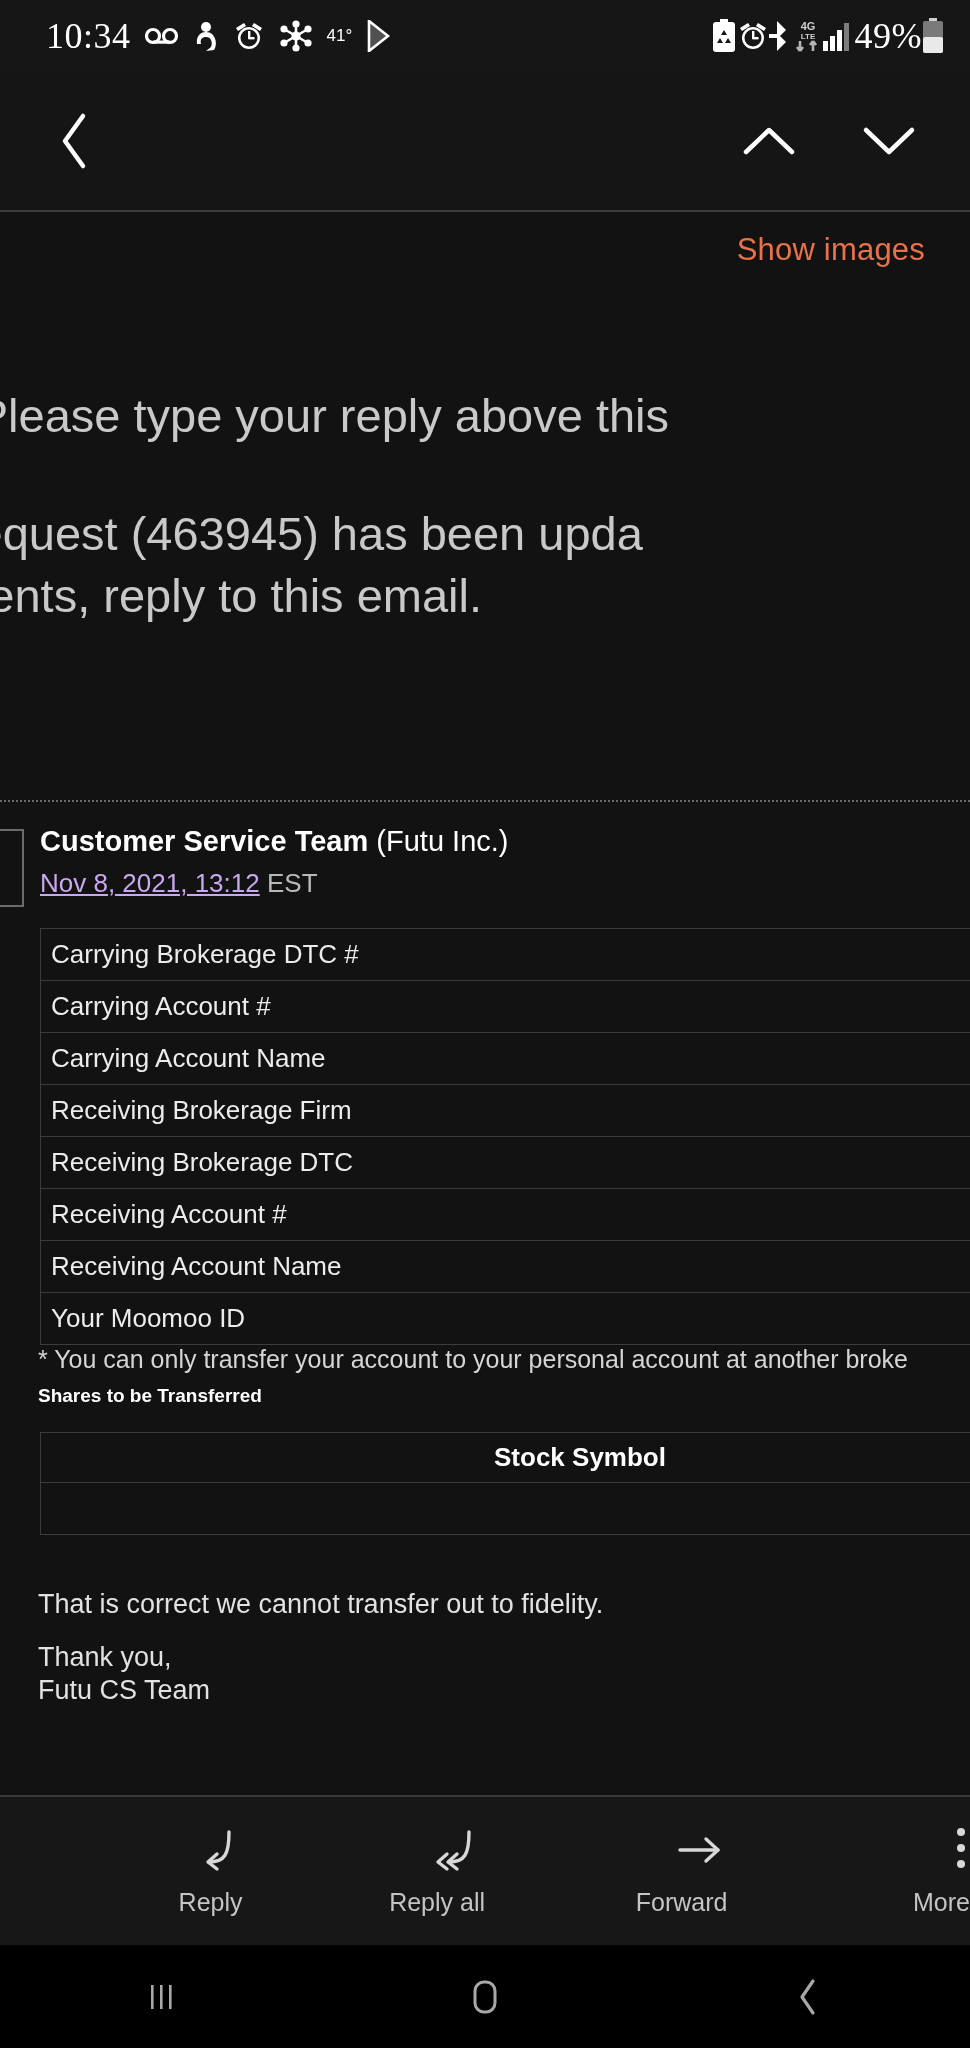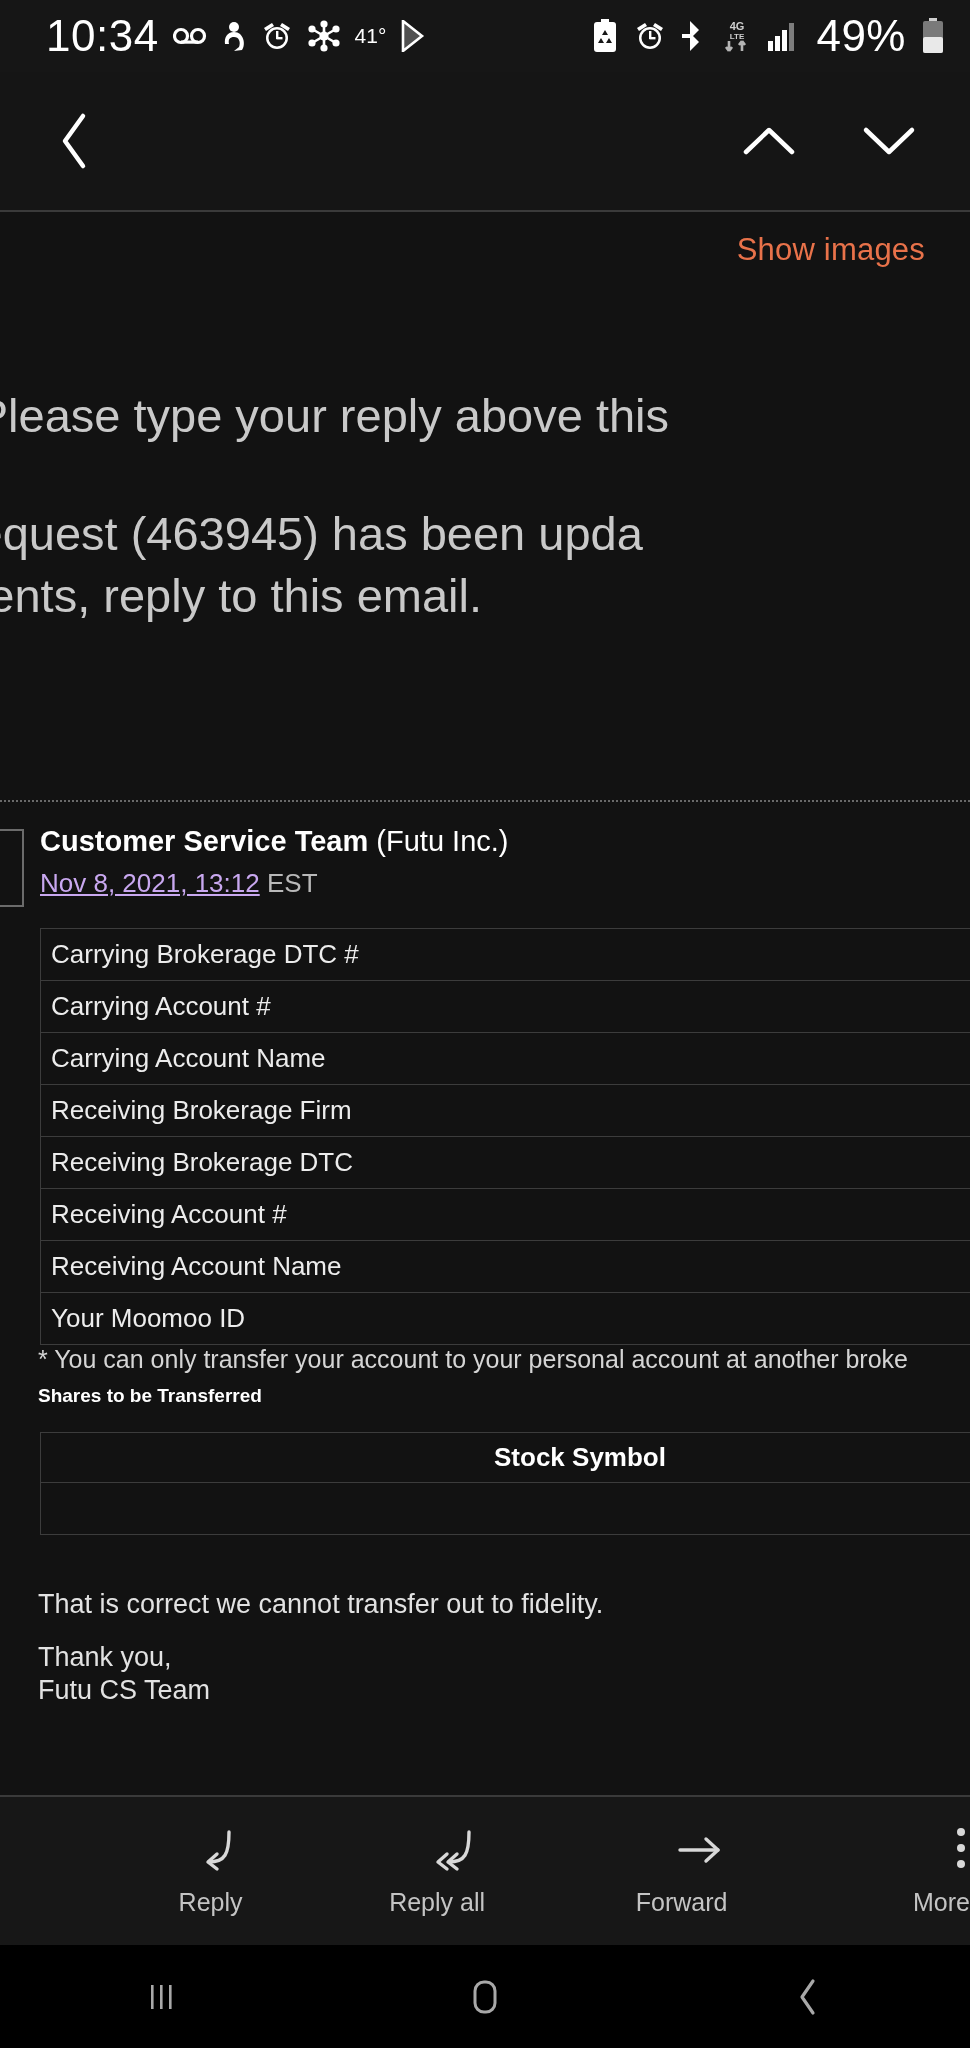--- a/index.html
+++ b/index.html
@@ -12,23 +12,23 @@
   .phone{ position:relative; width:970px; height:2048px; background:#121212; }
 
   
   .statusbar{
     position:absolute; top:0; left:0; width:970px; height:72px;
     background:#161616;
     display:flex; align-items:center; justify-content:space-between;
     padding:0 26px 0 46px;
   }
   .sb-left{ display:flex; align-items:center; gap:14px; }
-  .sb-right{ display:flex; align-items:center; gap:16px; }
-  .sb-time{ color:#fff; font-size:44px; letter-spacing:.5px; }
-  .sb-temp{ color:#fff; font-size:21px; }
+  .sb-right{ display:flex; align-items:center; gap:0; }
+  .sb-time{ color:#fff; font-size:36px; letter-spacing:.5px;font-family:Liberation Serif, serif; }
+  .sb-temp{ color:#fff; font-size:17px; }
   .ico{ display:inline-flex; align-items:center; justify-content:center; }
   .ico svg{ display:block; }
 
   
   .topnav{
     position:absolute; top:72px; left:0; width:970px; height:140px;
     background:#151515;
     display:flex; align-items:center; justify-content:space-between;
     padding:0 46px 0 40px;
     border-bottom:2px solid #3a3a3a;

